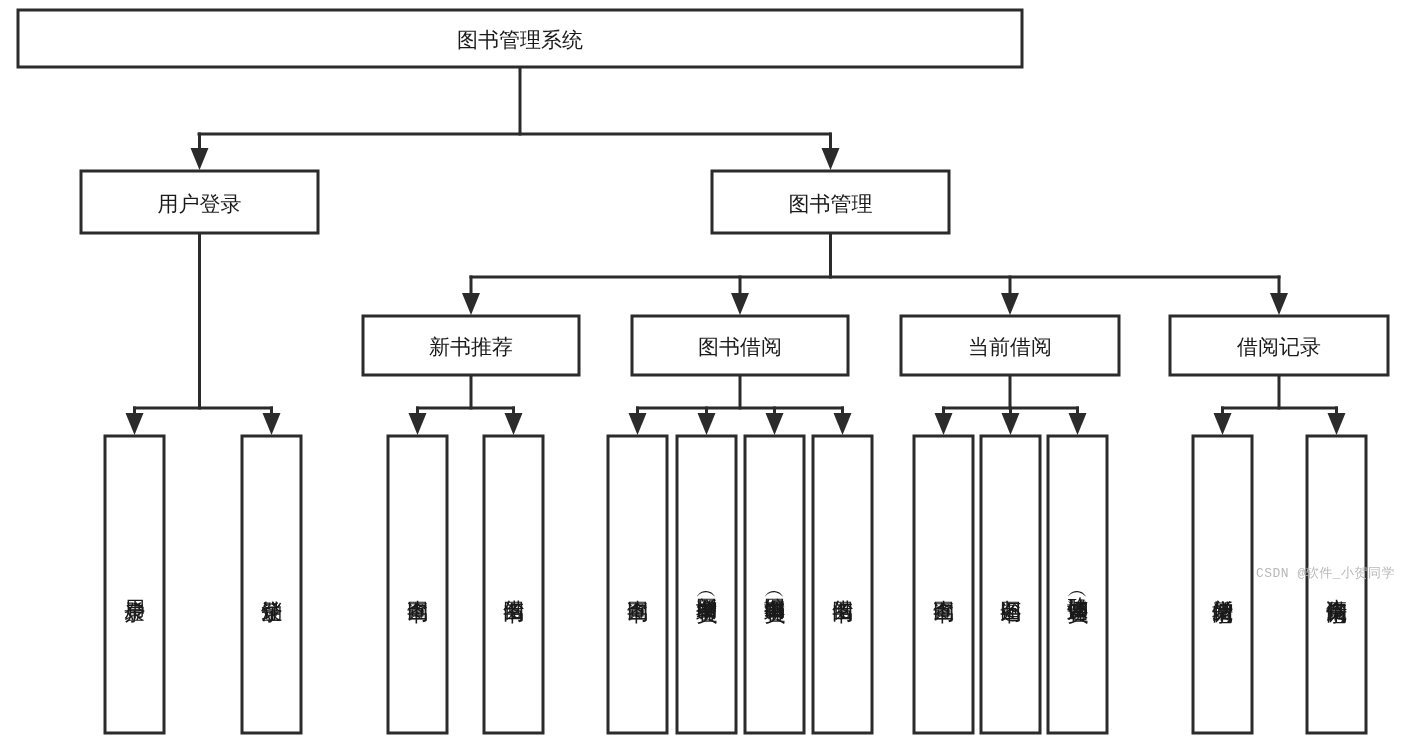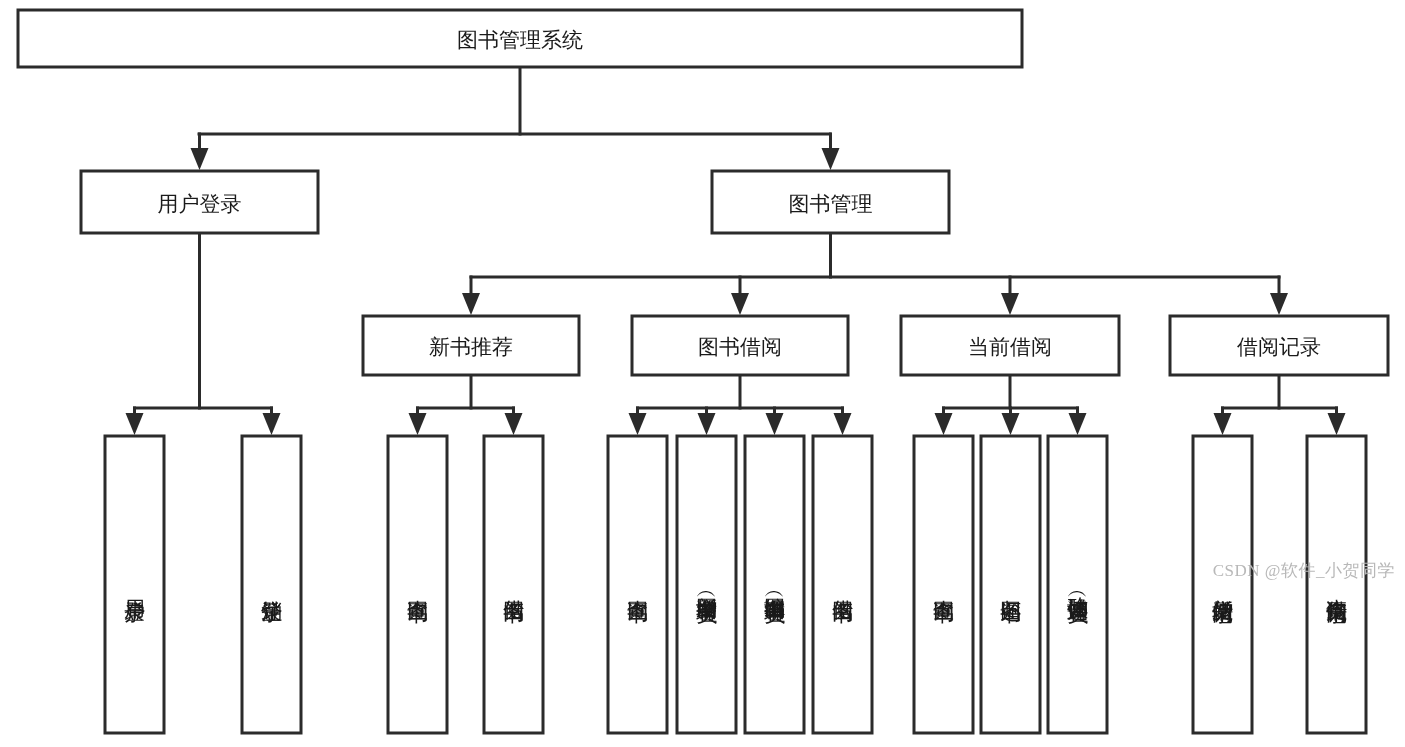--- a/index.html
+++ b/index.html
@@ -60,22 +60,22 @@
     display: flex;
     align-items: center;
     justify-content: center;
     white-space: nowrap;
     pointer-events: none;
   }
   .watermark {
     position: absolute;
     right: 10px;
     bottom: 6px;
-    font-family: Liberation Serif, serif;
-    font-size: 17px;
+    font-family: Liberation Mono, monospace;
+    font-size: 13px;
     color: #b8b8b8;
     letter-spacing: 0.5px;
     white-space: nowrap;
   }
 </style>
 </head>
 <body>
 
 <div id="diagram-root">
   <svg id="tree-svg" viewBox="0 0 1405 747" xmlns="http://www.w3.org/2000/svg">

